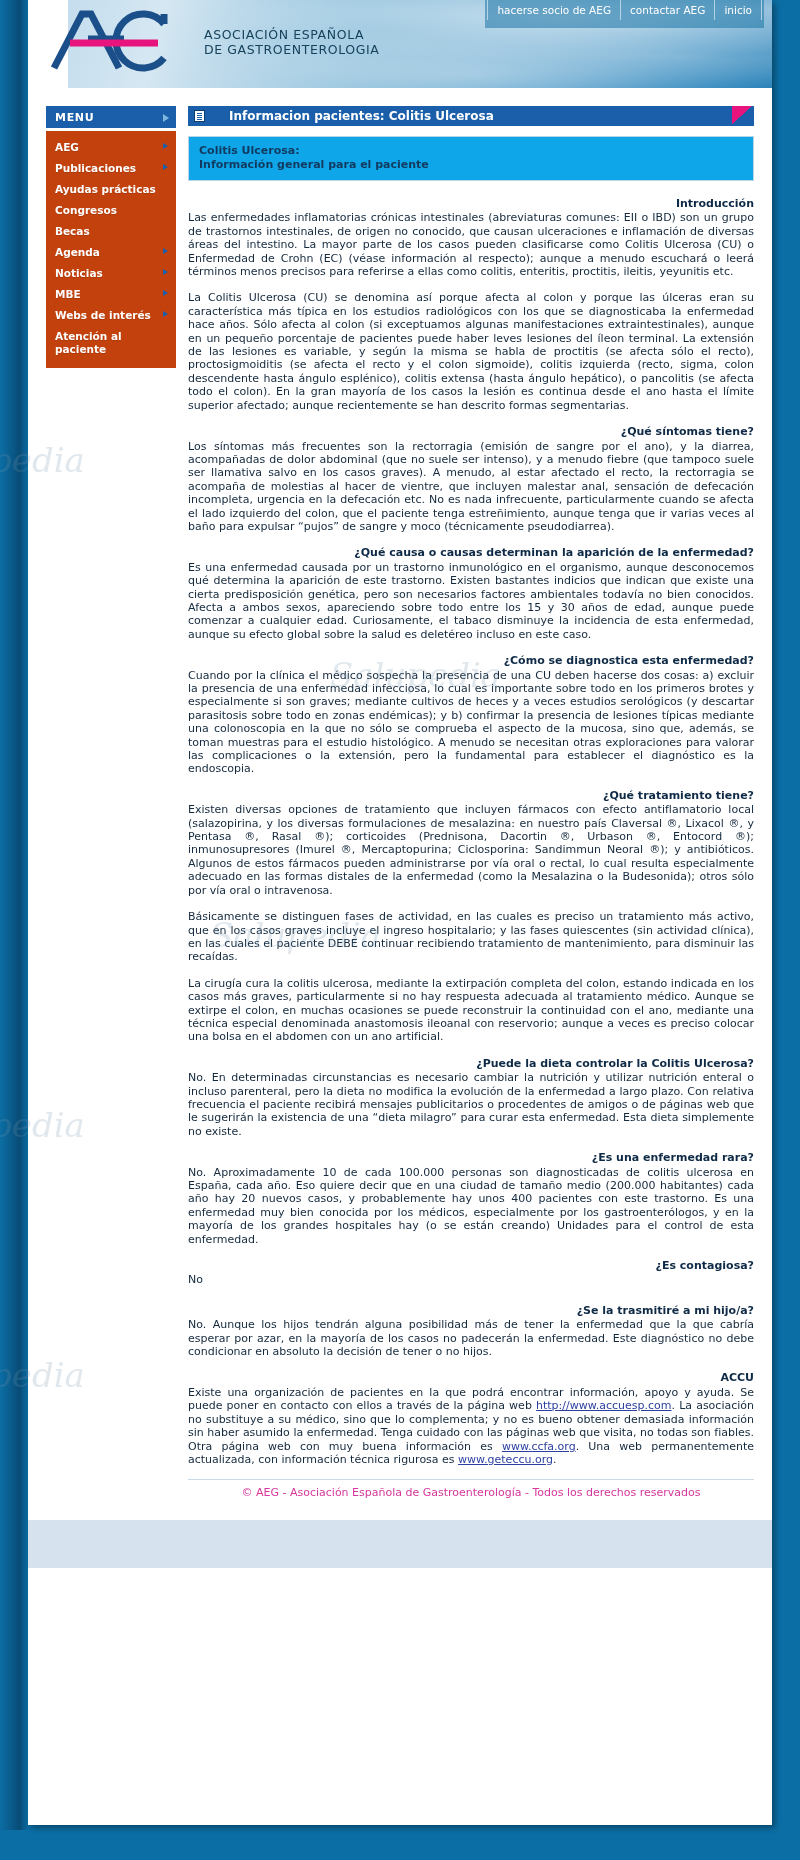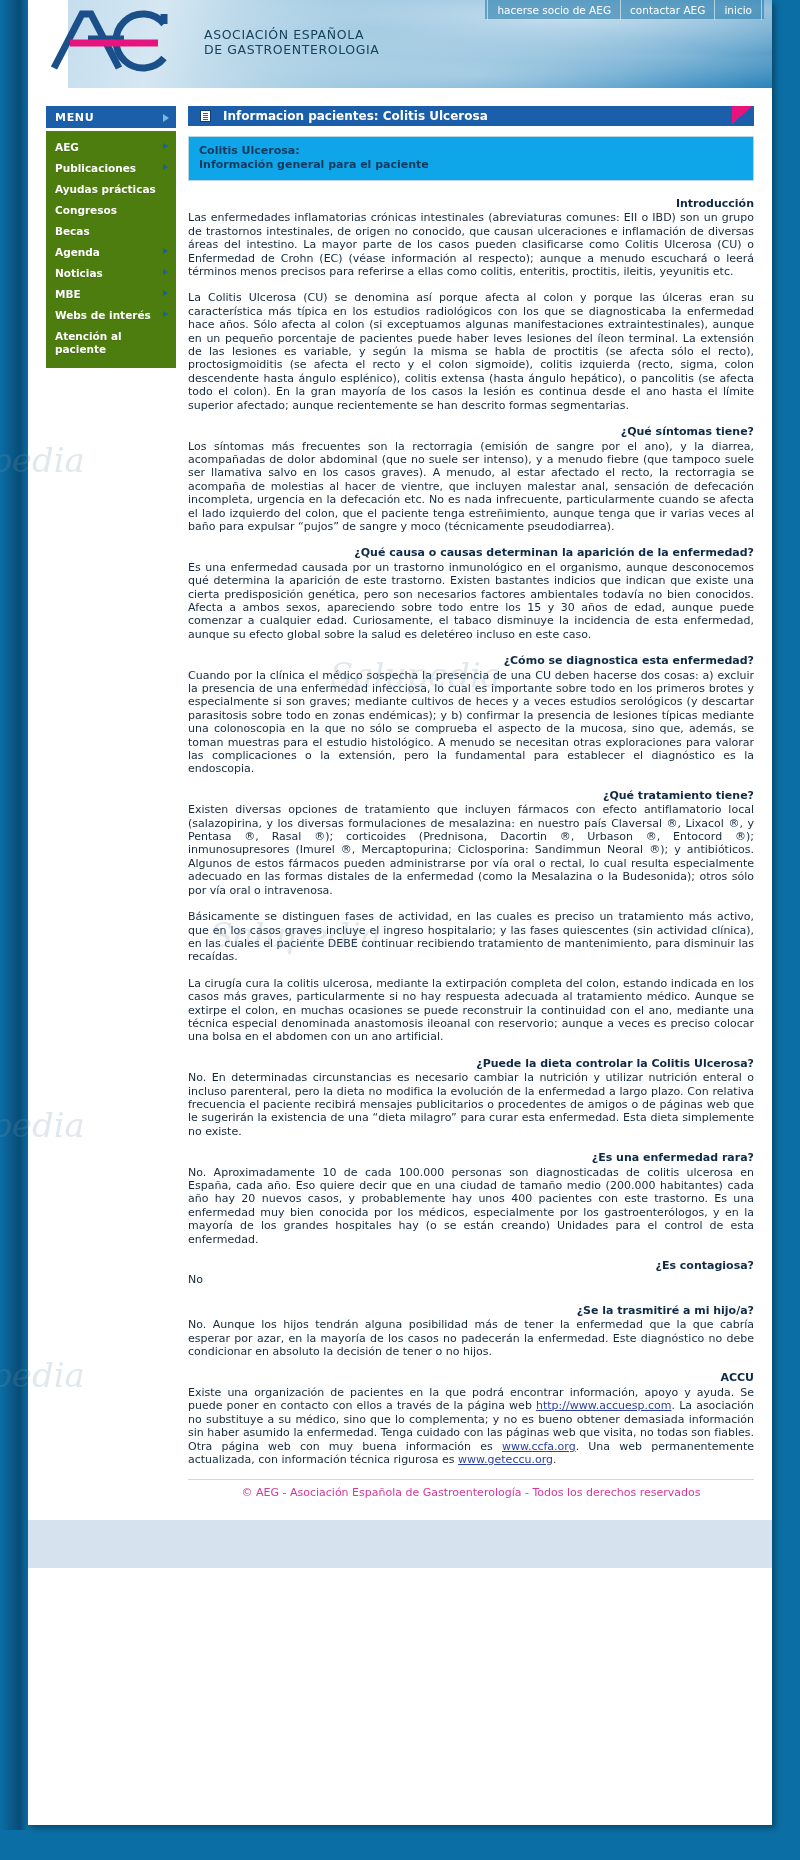--- a/index.html
+++ b/index.html
@@ -65,21 +65,21 @@
     letter-spacing: .6px;
     line-height: 15px;
     font-family: "DejaVu Sans", sans-serif;
     margin-left: 21px;
   }
   .logo-text div { white-space: nowrap; }
   
   .topnav {
     position: absolute;
     right: 8px; top: 0;
-    height: 19px;
+    height: 28px;
     display: flex;
     align-items: flex-start;
     background: rgba(28,116,166,.55);
     padding: 0 2px;
   }
   .topnav a {
     color: #ffffff;
     font-size: 10.5px;
     text-decoration: none;
     padding: 0 9px;
@@ -106,21 +106,21 @@
     color: #ffffff;
     font-size: 11px;
     font-weight: bold;
     letter-spacing: .7px;
     padding: 5px 0 5px 9px;
     height: 22px;
     position: relative;
   }
   .menu-title .chev { position:absolute; right: 7px; top: 6px; }
   .menu-list {
-    background: #4d7c0f;
+    background: #c2410c;
     padding: 6px 0 8px 0;
     border-top: 3px solid #ffffff;
   }
   .menu-item {
     position: relative;
     color: #ffffff;
     font-size: 10.5px;
     font-weight: bold;
     padding: 4px 14px 4px 9px;
     line-height: 13px;
@@ -141,25 +141,25 @@
     padding: 18px 18px 10px 12px;
     background: #ffffff;
   }
   .title-bar {
     background: #1b5faa;
     color: #ffffff;
     font-size: 12px;
     font-weight: bold;
     height: 20px;
     line-height: 20px;
-    padding-left: 12px;
+    padding-left: 6px;
     position: relative;
     display: flex;
     align-items: center;
-    gap: 12px;
+    gap: 24px;
   }
   .title-bar .corner {
     position: absolute; right: 0; top: 0;
     width: 22px; height: 20px;
     background: linear-gradient(to bottom right, #e8147e 0%, #e8147e 45%, #1b5faa 46%);
   }
   .doc-icon {
     width: 11px; height: 12px;
     background: #ffffff;
     border: 1px solid #0d3f73;

